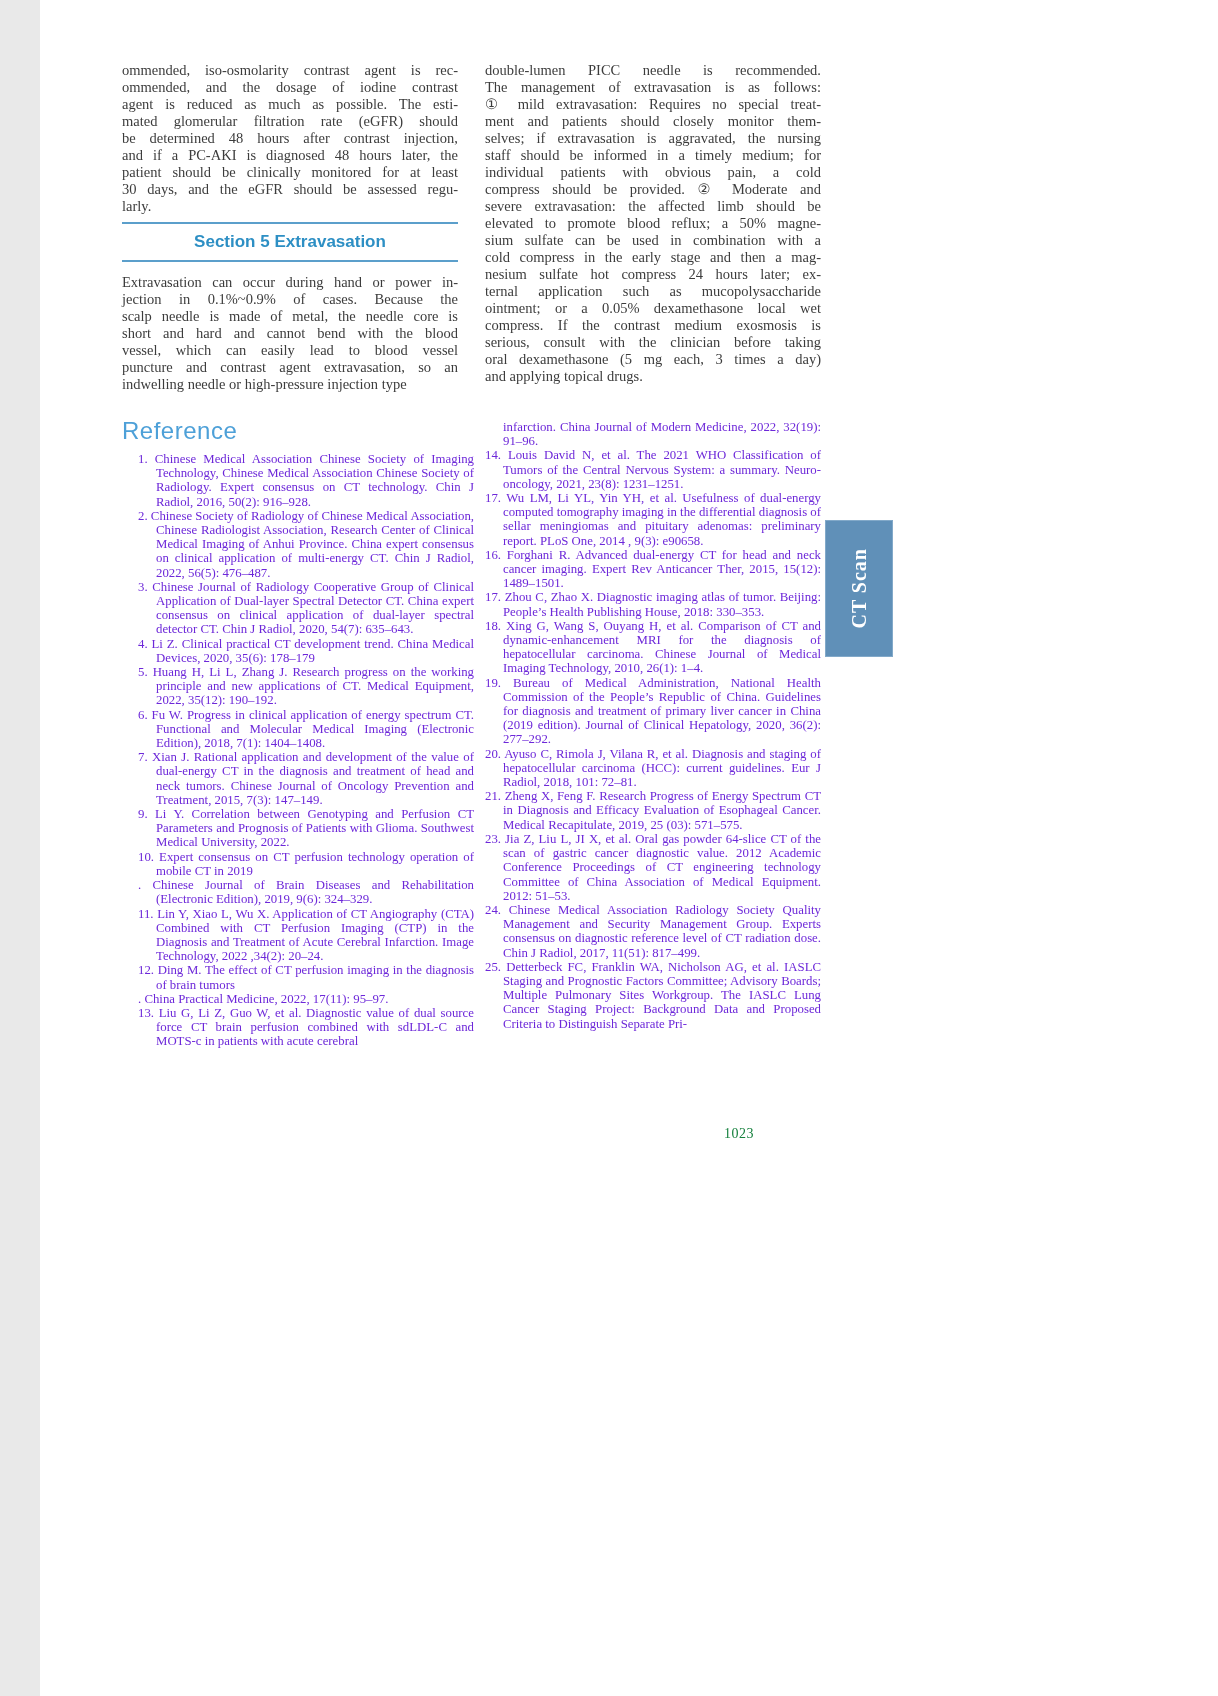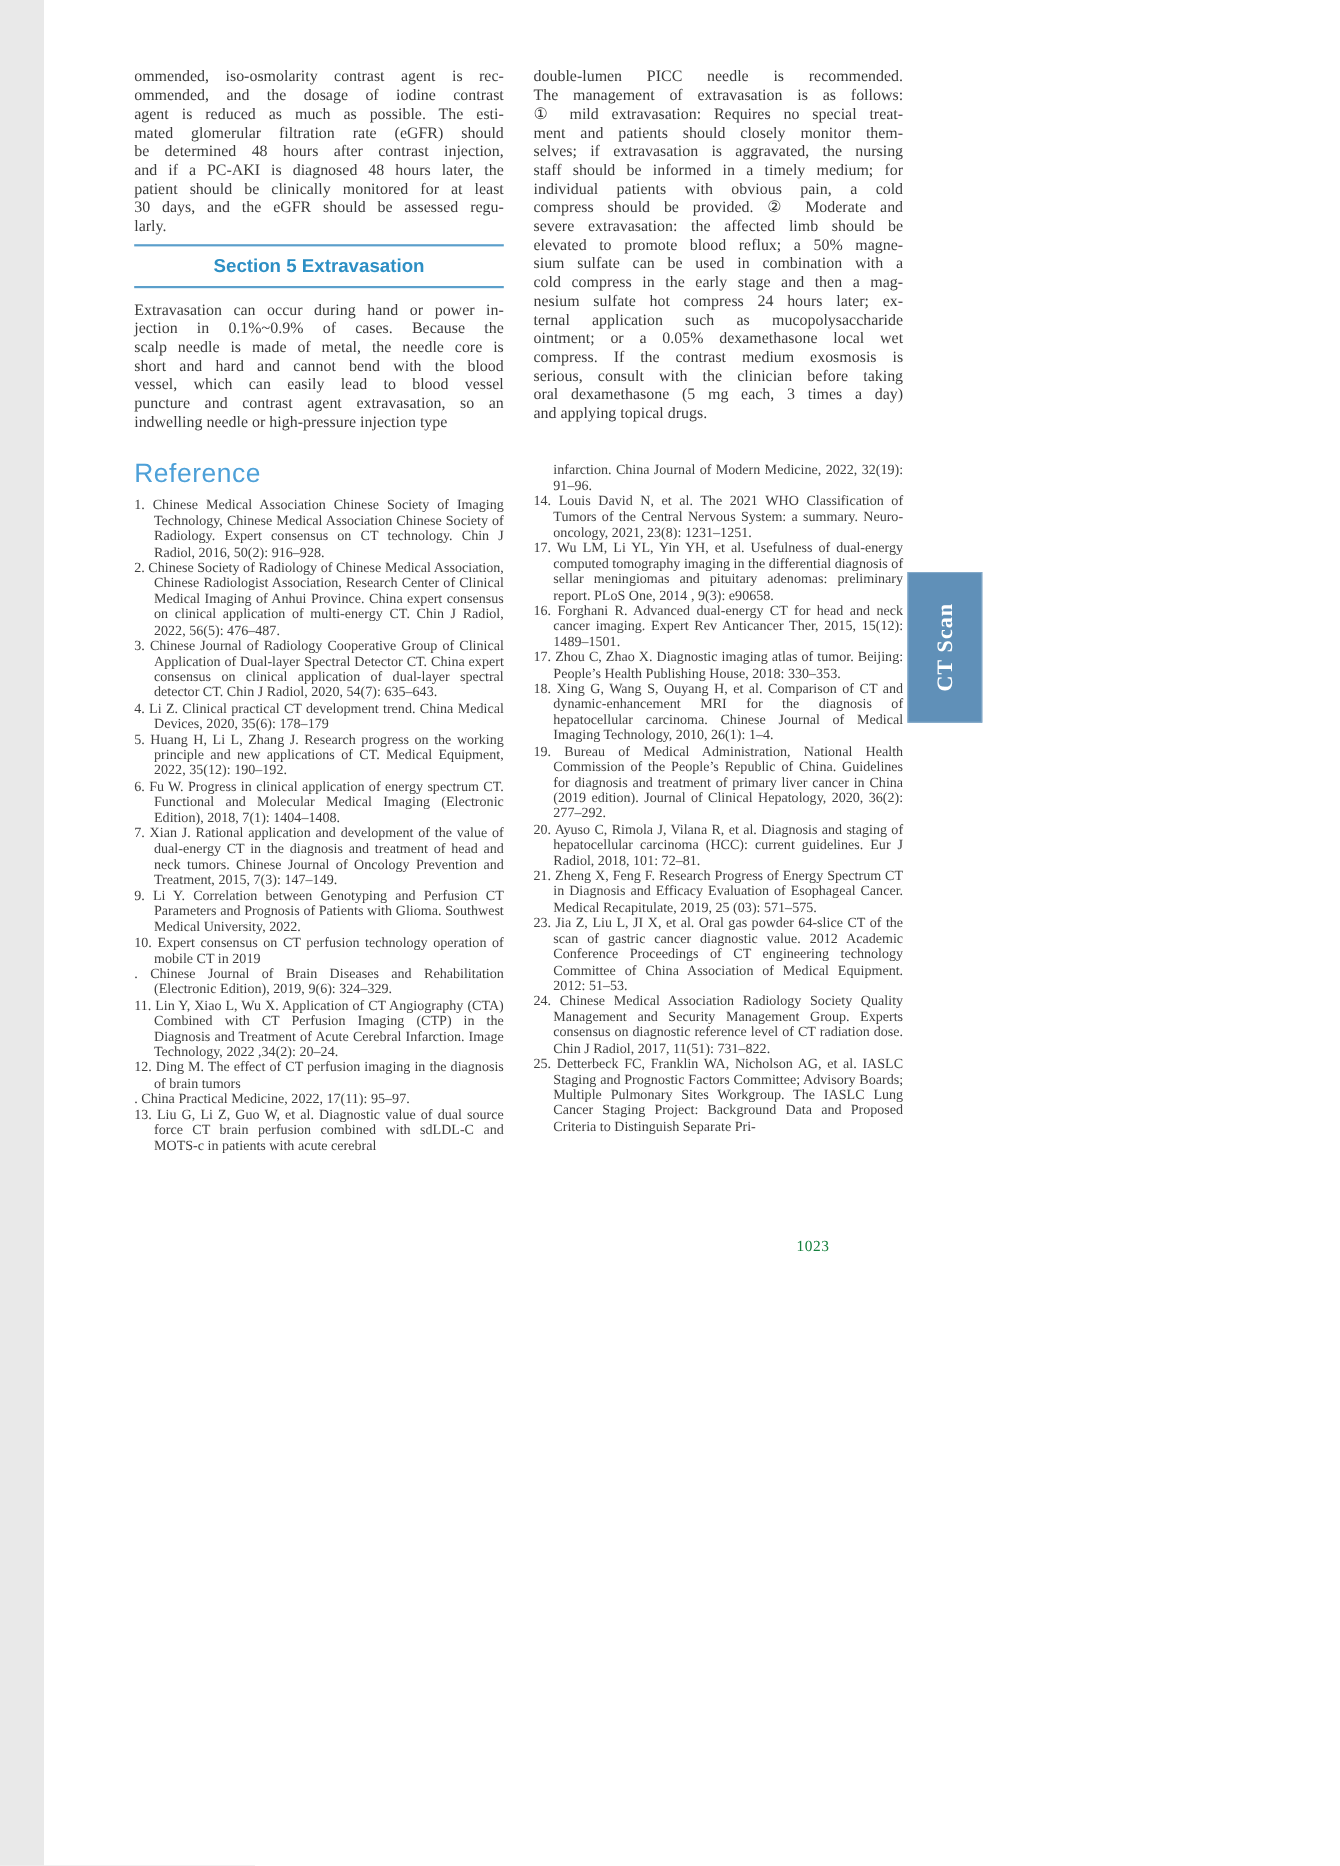--- a/index.html
+++ b/index.html
@@ -26,22 +26,22 @@
     font-size:17px;font-weight:bold;line-height:26px;
     color:#2d8fc4;
   }
   .para2{margin-top:12px;}
   .ref-head{
     position:absolute;left:82px;top:419px;margin:0;
     font-family:"Liberation Sans","DejaVu Sans",sans-serif;
     font-size:24px;line-height:24px;font-weight:400;
     color:#4da0d8;letter-spacing:0.5px;
   }
-  .refs{position:absolute;width:336px;font-size:12.8px;line-height:14.2px;color:#404040;}
-  .refs-left{left:82px;top:452px;}
+  .refs{position:absolute;width:336px;font-size:12.8px;line-height:14.2px;color:#6d28d9;}
+  .refs-left{left:98px;top:452px;}
   .refs-right{left:445px;top:420px;}
   .ref{text-align:justify;padding-left:18px;text-indent:-18px;}
   .ref-cont{text-indent:0;}
   .ref-n{white-space:pre;}
   .pageno{
     position:absolute;left:684px;top:1126px;
     font-size:14px;color:#15803d;letter-spacing:0.5px;
   }
   .side-tab{
     position:absolute;left:785px;top:520px;width:68px;height:137px;
@@ -134,21 +134,21 @@
       <div class="ref ref-cont"><span class="ref-n"></span><span>infarction. China Journal of Modern Medicine, 2022, 32(19): 91–96.</span></div>
       <div class="ref"><span class="ref-n">14. </span><span>Louis David N, et al. The 2021 WHO Classification of Tumors of the Central Nervous System: a summary. Neuro-oncology, 2021, 23(8): 1231–1251.</span></div>
       <div class="ref"><span class="ref-n">17. </span><span>Wu LM, Li YL, Yin YH, et al. Usefulness of dual-energy computed tomography imaging in the differential diagnosis of sellar meningiomas and pituitary adenomas: preliminary report. PLoS One, 2014 , 9(3): e90658.</span></div>
       <div class="ref"><span class="ref-n">16. </span><span>Forghani R. Advanced dual-energy CT for head and neck cancer imaging. Expert Rev Anticancer Ther, 2015, 15(12): 1489–1501.</span></div>
       <div class="ref"><span class="ref-n">17. </span><span>Zhou C, Zhao X. Diagnostic imaging atlas of tumor. Beijing: People’s Health Publishing House, 2018: 330–353.</span></div>
       <div class="ref"><span class="ref-n">18. </span><span>Xing G, Wang S, Ouyang H, et al. Comparison of CT and dynamic-enhancement MRI for the diagnosis of hepatocellular carcinoma. Chinese Journal of Medical Imaging Technology, 2010, 26(1): 1–4.</span></div>
       <div class="ref"><span class="ref-n">19. </span><span>Bureau of Medical Administration, National Health Commission of the People’s Republic of China. Guidelines for diagnosis and treatment of primary liver cancer in China (2019 edition). Journal of Clinical Hepatology, 2020, 36(2): 277–292.</span></div>
       <div class="ref"><span class="ref-n">20. </span><span>Ayuso C, Rimola J, Vilana R, et al. Diagnosis and staging of hepatocellular carcinoma (HCC): current guidelines. Eur J Radiol, 2018, 101: 72–81.</span></div>
       <div class="ref"><span class="ref-n">21. </span><span>Zheng X, Feng F. Research Progress of Energy Spectrum CT in Diagnosis and Efficacy Evaluation of Esophageal Cancer. Medical Recapitulate, 2019, 25 (03): 571–575.</span></div>
       <div class="ref"><span class="ref-n">23. </span><span>Jia Z, Liu L, JI X, et al. Oral gas powder 64-slice CT of the scan of gastric cancer diagnostic value. 2012 Academic Conference Proceedings of CT engineering technology Committee of China Association of Medical Equipment. 2012: 51–53.</span></div>
-      <div class="ref"><span class="ref-n">24. </span><span>Chinese Medical Association Radiology Society Quality Management and Security Management Group. Experts consensus on diagnostic reference level of CT radiation dose. Chin J Radiol, 2017, 11(51): 731–822.</span></div>
+      <div class="ref"><span class="ref-n">24. </span><span>Chinese Medical Association Radiology Society Quality Management and Security Management Group. Experts consensus on diagnostic reference level of CT radiation dose. Chin J Radiol, 2017, 11(51): 817–499.</span></div>
       <div class="ref"><span class="ref-n">25. </span><span>Detterbeck FC, Franklin WA, Nicholson AG, et al. IASLC Staging and Prognostic Factors Committee; Advisory Boards; Multiple Pulmonary Sites Workgroup. The IASLC Lung Cancer Staging Project: Background Data and Proposed Criteria to Distinguish Separate Pri-</span></div>
     </div>
 
   <div class="pageno">1023</div>
 
   <div class="side-tab">
     <span class="tab-text">CT Scan</span>
   </div>
 
 </div>

